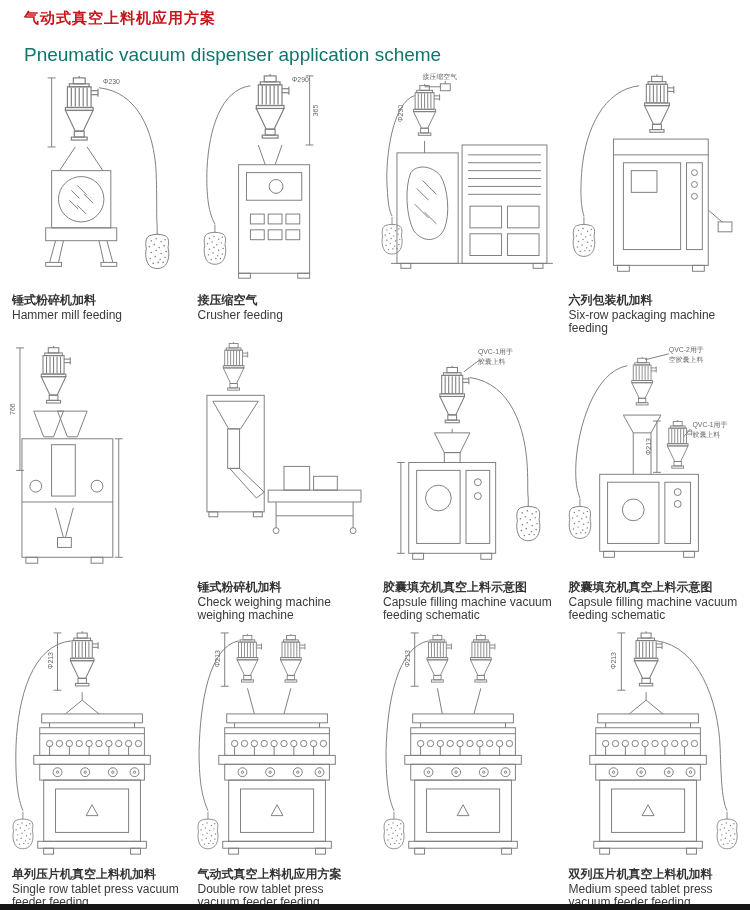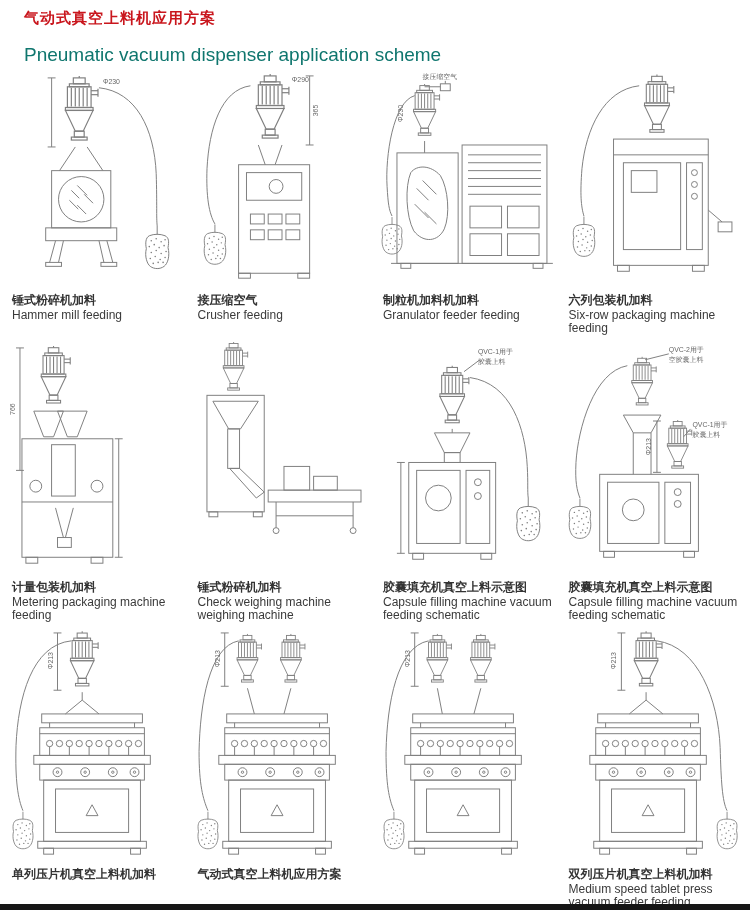--- a/index.html
+++ b/index.html
@@ -214,24 +214,20 @@
           <rect x="130" y="166" width="32" height="22"></rect>
         <line x1="12" y1="196" x2="176" y2="196"></line>
         <rect x="22" y="196" width="10" height="5"></rect>
           <rect x="156" y="196" width="10" height="5"></rect>
         <path d="M36,26 C14,32 6,88 8,118 C9,136 10,142 13,148"></path>
         <use href="#sym-bag" x="0" y="148" width="26" height="42"></use>
       </g>
       <text class="sm" x="44" y="9">接压缩空气</text>
       <text class="sm" x="24" y="44" text-anchor="middle" transform="rotate(-90 24 44)">Φ230</text>
     </svg>
-    <figcaption>
-      <div class="cap-zh">制粒机加料机加料</div>
-      <div class="cap-en">Granulator feeder feeding</div>
-    </figcaption>
   </figure>
 
   <figure class="cell">
     <svg class="dw" width="178" height="222" viewBox="0 0 180 225">
       <g fill="none" stroke="currentColor" stroke-width="1">
         <use href="#sym-feeder" x="76" y="4" width="36" height="66"></use>
         <rect x="50" y="70" width="96" height="128"></rect>
         <line x1="50" y1="86" x2="146" y2="86"></line>
         <rect x="60" y="94" width="58" height="88"></rect>
         <rect x="68" y="102" width="26" height="22"></rect>
@@ -271,24 +267,20 @@
           <line x1="66" y1="168" x2="58" y2="198"></line>
         <rect x="50" y="198" width="14" height="10"></rect>
         <rect x="18" y="218" width="12" height="6"></rect>
           <rect x="84" y="218" width="12" height="6"></rect>
         <line x1="112" y1="98" x2="112" y2="218"></line>
           <line x1="108" y1="98" x2="116" y2="98"></line>
           <line x1="108" y1="218" x2="116" y2="218"></line>
       </g>
       <text class="sm" x="7" y="68" text-anchor="middle" transform="rotate(-90 7 68)">766</text>
     </svg>
-    <figcaption>
-      <div class="cap-zh">计量包装机加料</div>
-      <div class="cap-en">Metering packaging machine feeding</div>
-    </figcaption>
   </figure>
 
   <figure class="cell">
     <svg class="dw" width="178" height="237" viewBox="0 0 180 240">
       <g fill="none" stroke="currentColor" stroke-width="1">
         <use href="#sym-feeder" x="26" y="0" width="30" height="54"></use>
         <rect x="14" y="54" width="58" height="118"></rect>
         <polygon points="20,60 66,60 48,88 36,88"></polygon>
         <rect x="35" y="88" width="12" height="40"></rect>
         <polygon points="37,128 47,128 72,152 64,158"></polygon>
@@ -388,20 +380,21 @@
           <line x1="75" y1="72" x2="58" y2="86"></line>
           <line x1="75" y1="72" x2="92" y2="86"></line>
         <use href="#sym-press" x="20" y="86" width="130" height="145"></use>
         <path d="M64,12 C24,16 10,70 8,118 C7,154 10,172 15,184"></path>
         <use href="#sym-bag" x="2" y="184" width="26" height="42"></use>
       </g>
       <text class="sm" x="45" y="32" text-anchor="middle" transform="rotate(-90 45 32)">Φ213</text>
     </svg>
     <figcaption>
       <div class="cap-zh">单列压片机真空上料机加料</div>
+      <div class="cap-en">Single row tablet press vacuum feeder feeding</div>
     </figcaption>
   </figure>
 
   <figure class="cell">
     <svg class="dw" width="178" height="237" viewBox="0 0 180 240">
       <g fill="none" stroke="currentColor" stroke-width="1">
         <line x1="32" y1="4" x2="32" y2="58"></line>
           <line x1="28" y1="4" x2="36" y2="4"></line>
           <line x1="28" y1="58" x2="36" y2="58"></line>
         <use href="#sym-feeder" x="40" y="4" width="30" height="56"></use>
@@ -409,20 +402,21 @@
         <line x1="55" y1="60" x2="62" y2="86"></line>
           <line x1="99" y1="60" x2="92" y2="86"></line>
         <use href="#sym-press" x="20" y="86" width="130" height="145"></use>
         <path d="M46,12 C16,18 7,76 6,124 C6,158 10,172 15,184"></path>
         <use href="#sym-bag" x="2" y="184" width="26" height="42"></use>
       </g>
       <text class="sm" x="27" y="30" text-anchor="middle" transform="rotate(-90 27 30)">Φ213</text>
     </svg>
     <figcaption>
       <div class="cap-zh">气动式真空上料机应用方案</div>
+      <div class="cap-en">Double row tablet press vacuum feeder feeding</div>
     </figcaption>
   </figure>
 
   <figure class="cell">
     <svg class="dw" width="178" height="237" viewBox="0 0 180 240">
       <g fill="none" stroke="currentColor" stroke-width="1">
         <line x1="36" y1="4" x2="36" y2="58"></line>
           <line x1="32" y1="4" x2="40" y2="4"></line>
           <line x1="32" y1="58" x2="40" y2="58"></line>
         <use href="#sym-feeder" x="44" y="4" width="30" height="56"></use>

